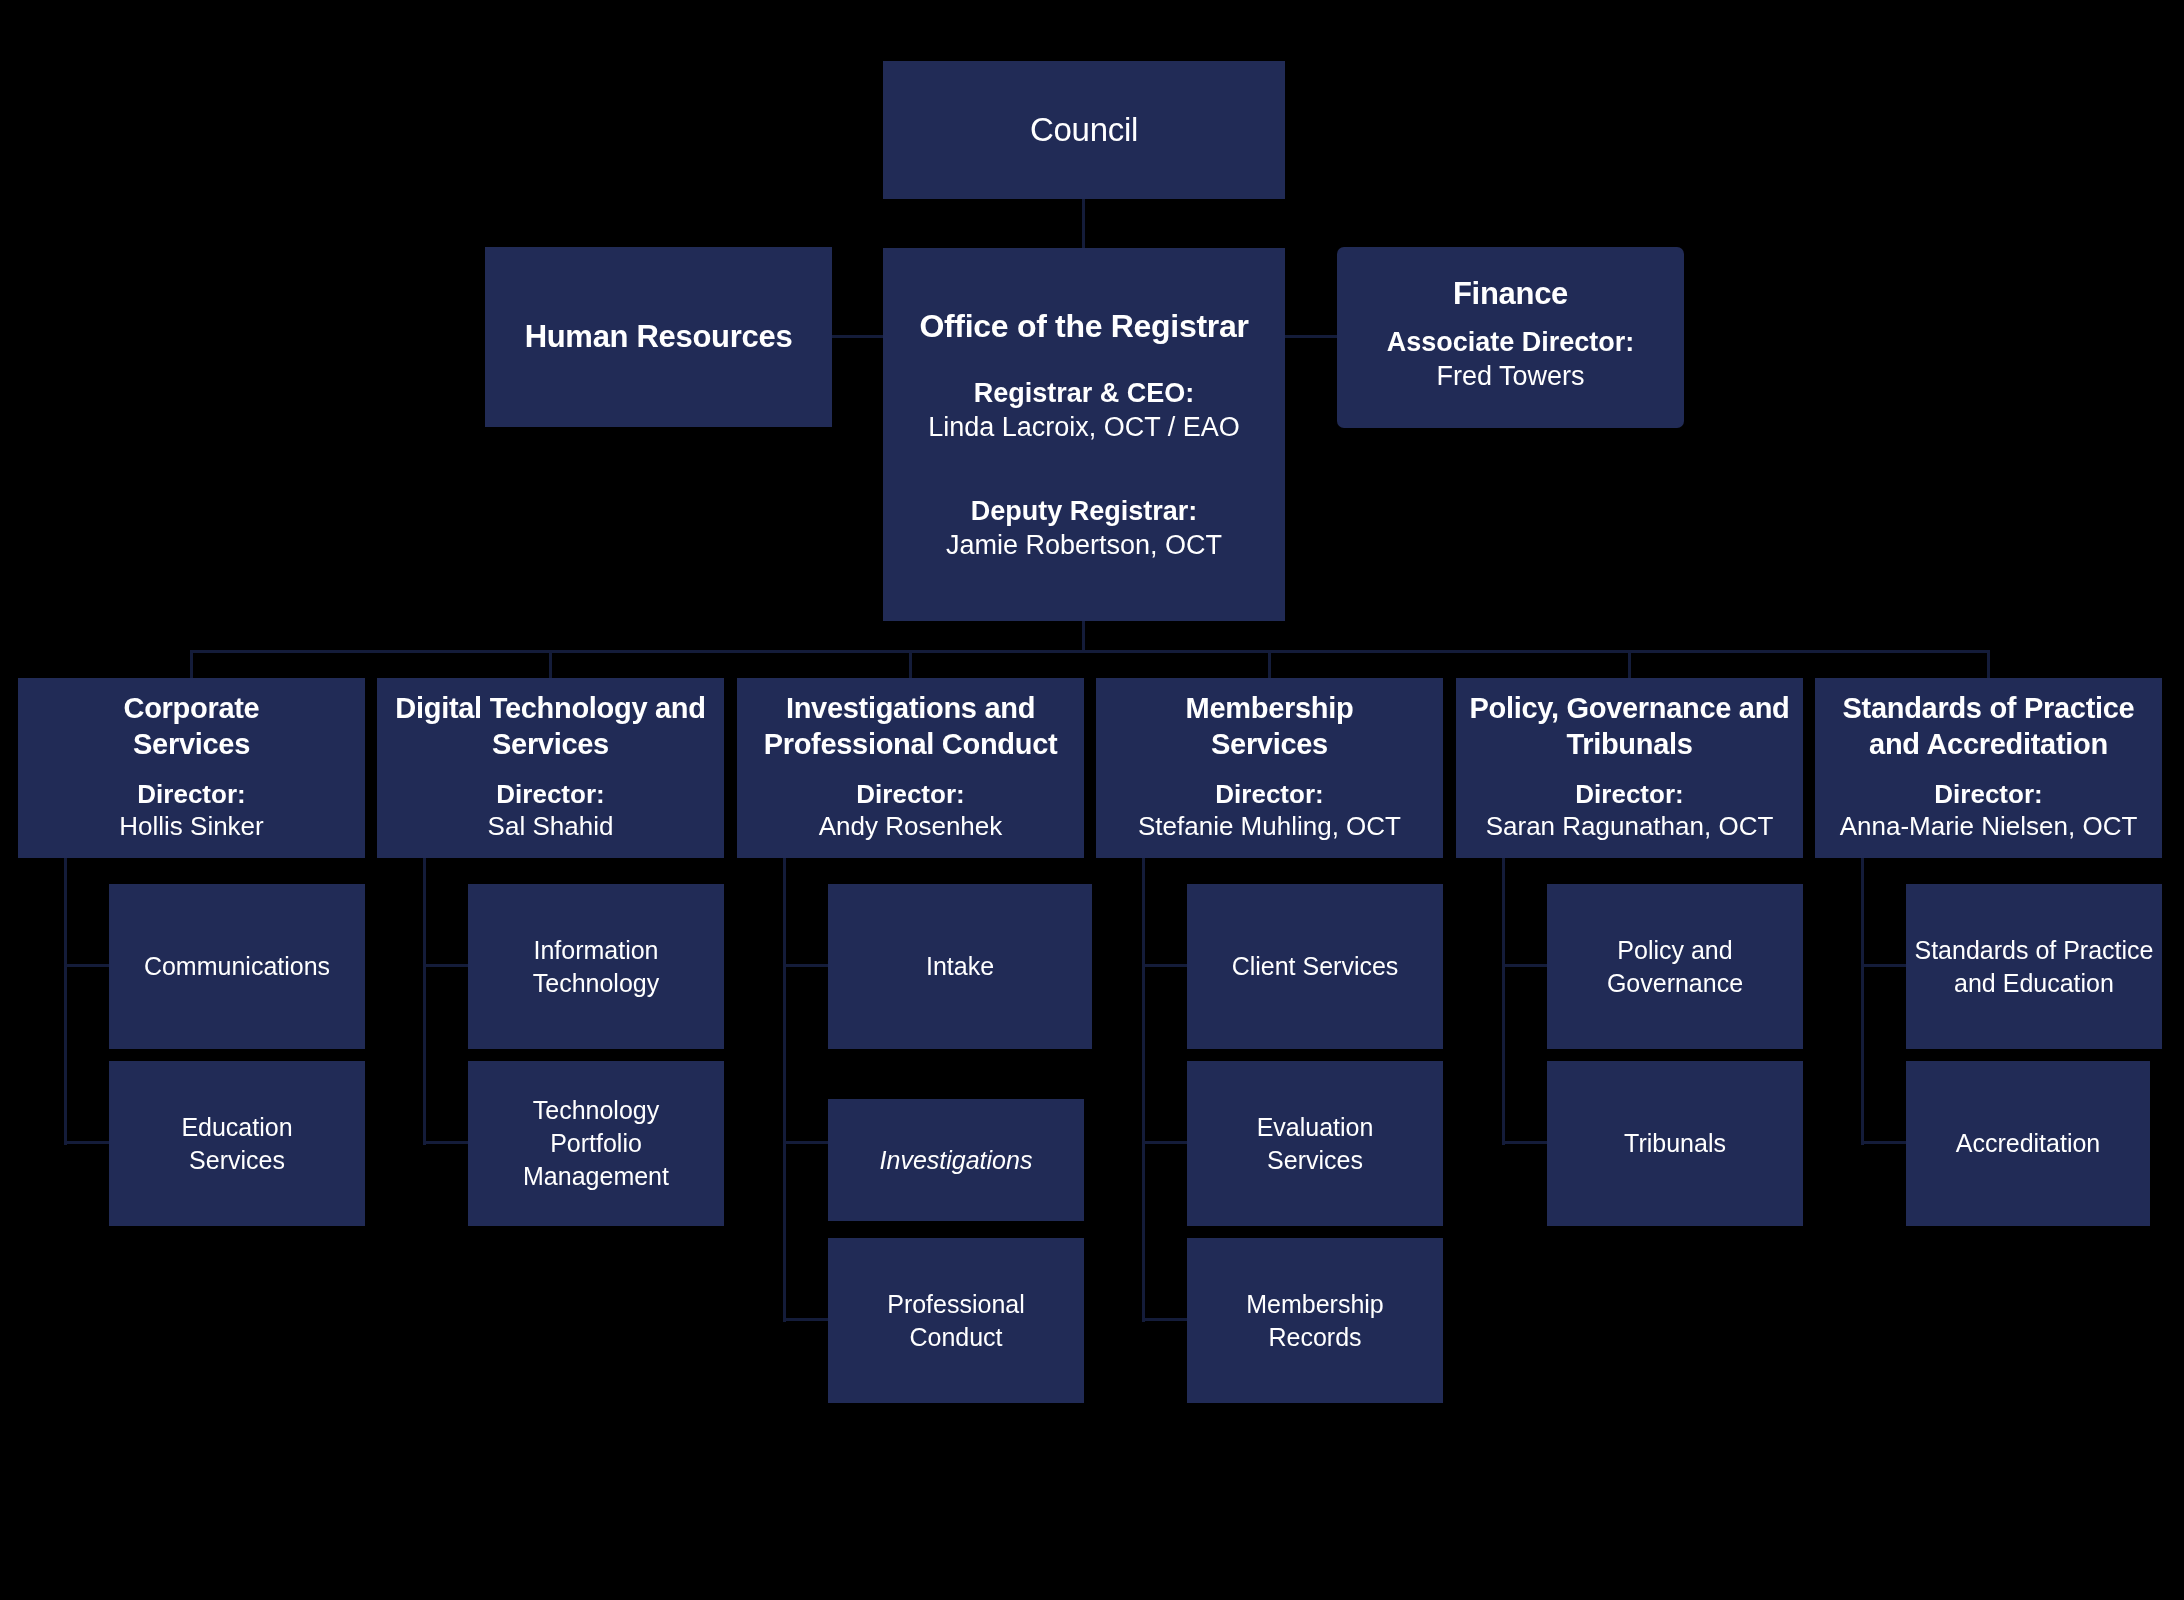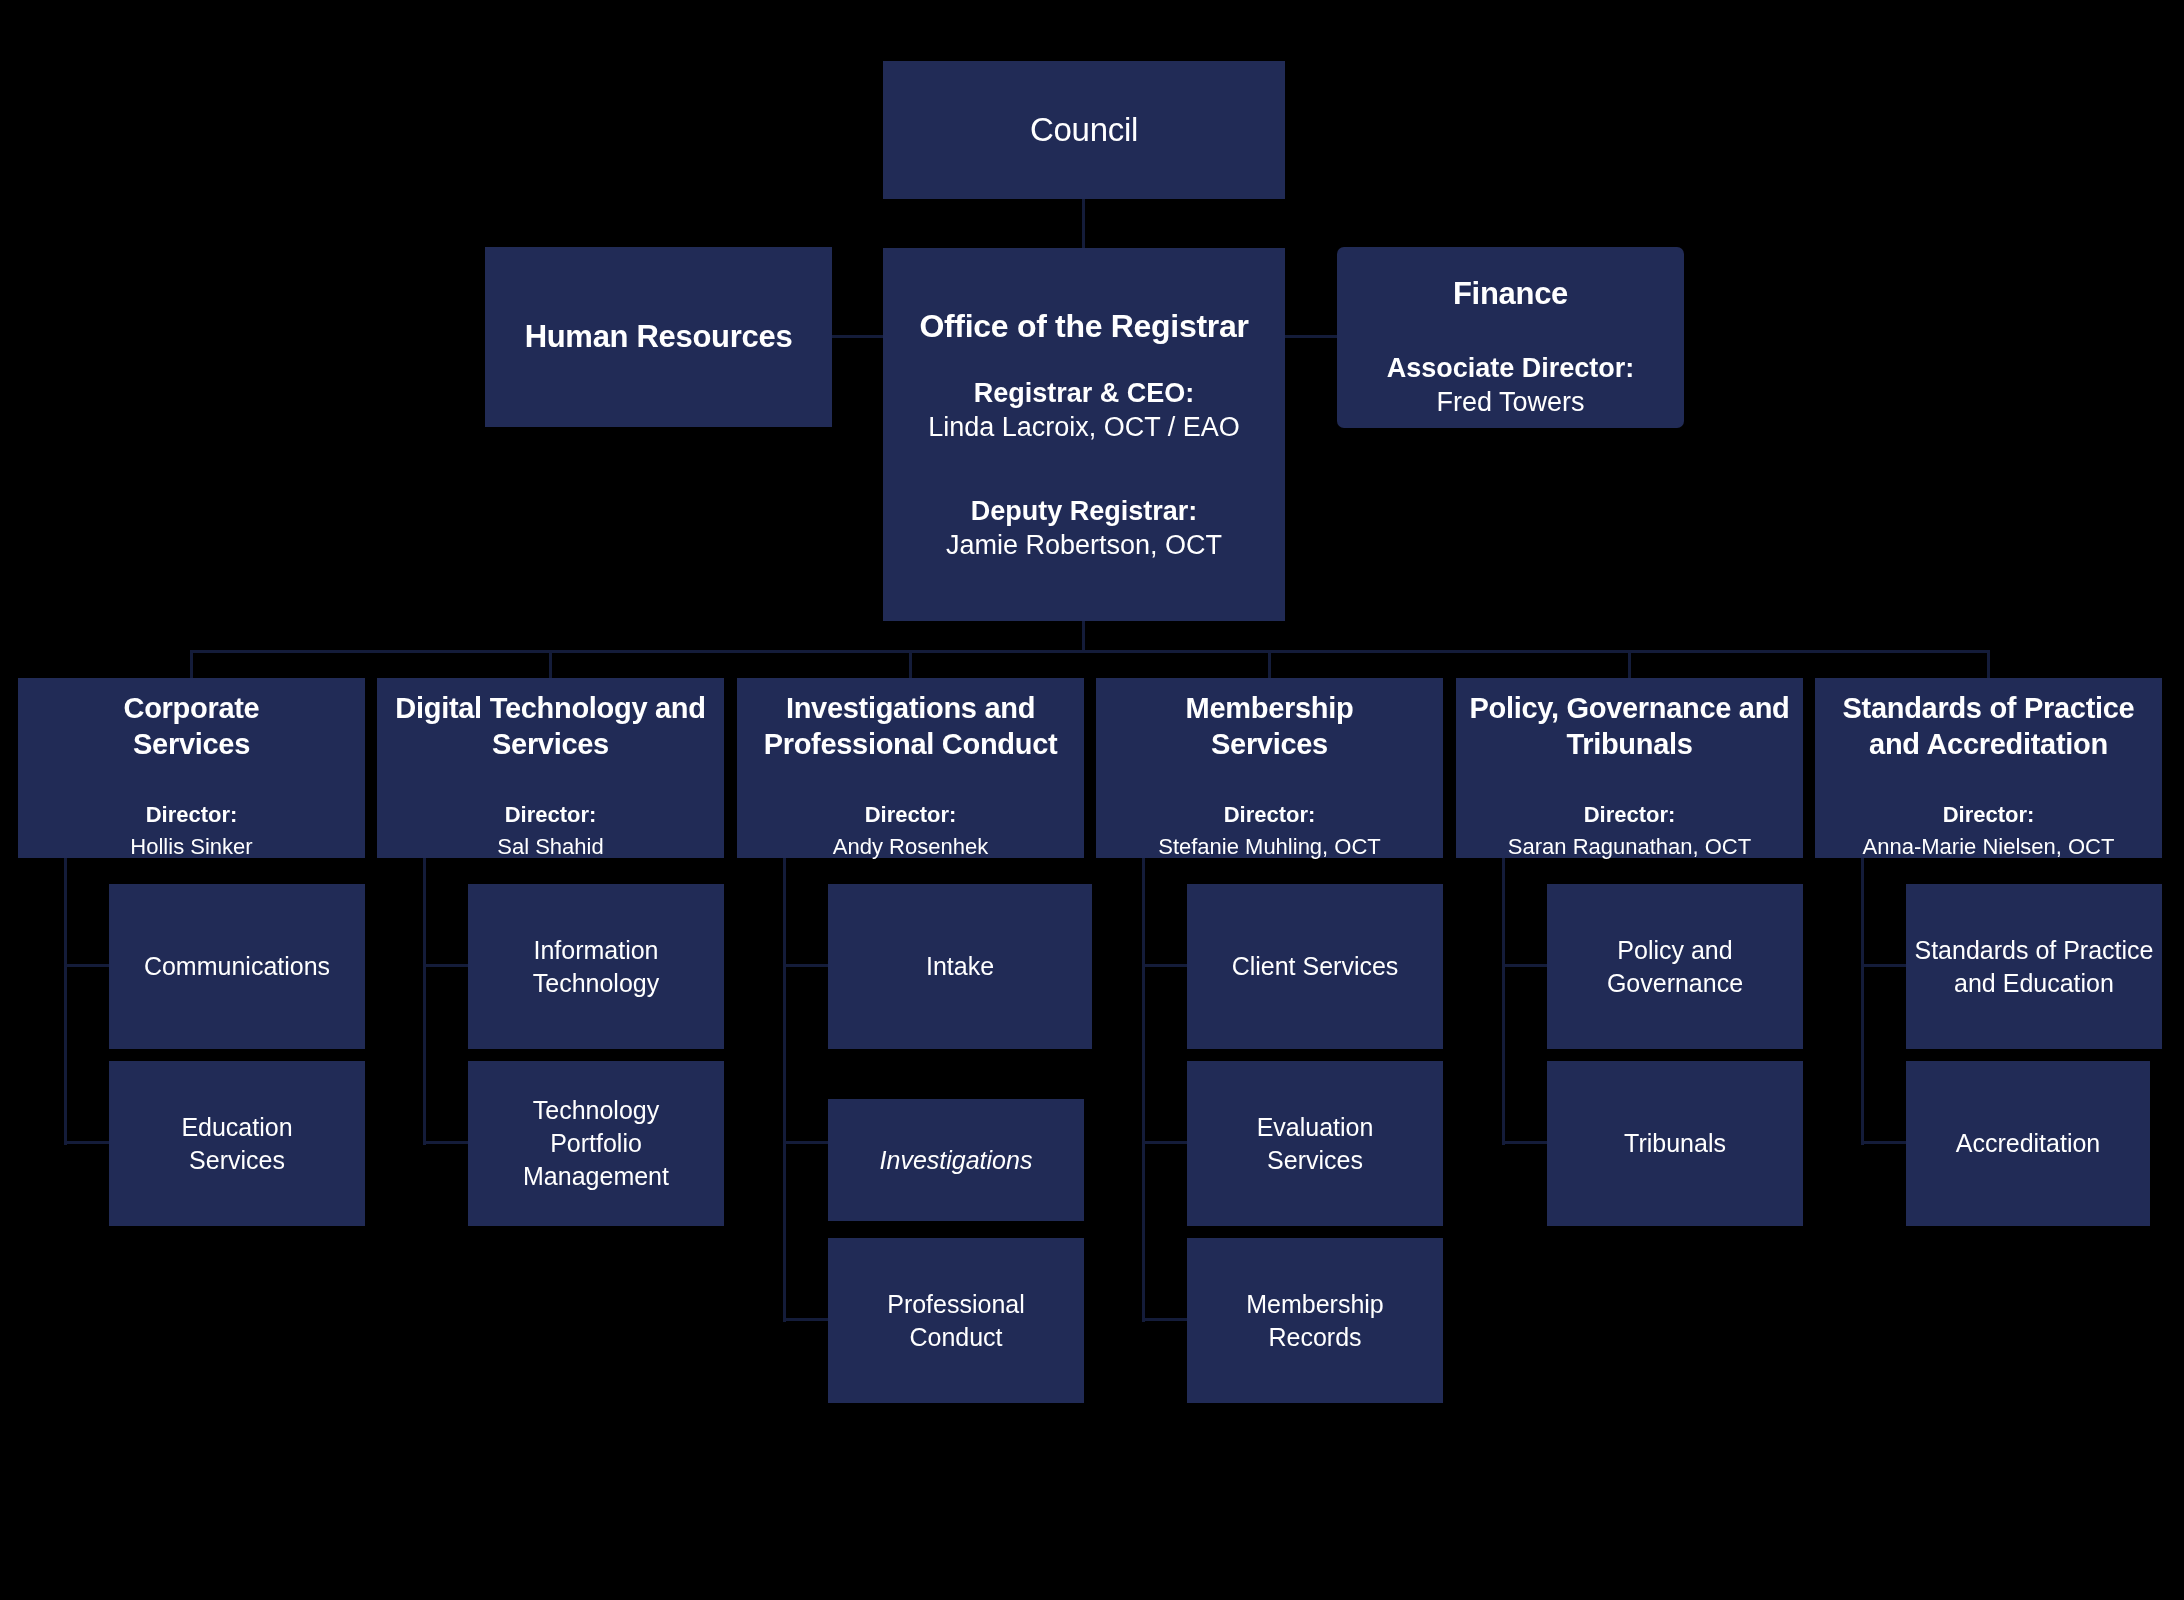--- a/index.html
+++ b/index.html
@@ -28,23 +28,23 @@
   .center{justify-content:center;}
   .pre{white-space:pre-line;}
   .council-title{font-size:33px;font-weight:normal;letter-spacing:-0.3px;}
   .hr-title{font-size:31px;font-weight:bold;letter-spacing:-0.3px;}
   .office-title{font-size:32px;font-weight:bold;letter-spacing:-0.3px;margin-top:58px;line-height:40px;}
   .fin-title{font-size:31px;font-weight:bold;letter-spacing:-0.3px;margin-top:28px;line-height:38px;}
   .role{line-height:34px;font-size:27px;}
   .role .lbl{font-weight:bold;}
   .office-role1{margin-top:30px;}
   .office-role2{margin-top:50px;}
-  .fin-role{margin-top:38px;}
+  .fin-role{margin-top:12px;}
   .dept-title{font-size:29px;font-weight:bold;letter-spacing:-0.3px;margin-top:12px;line-height:36px;}
-  .dept-role{margin-top:37px;line-height:32px;font-size:22px;}
+  .dept-role{margin-top:16px;line-height:32px;font-size:26px;}
   .dept-role .lbl{font-weight:bold;}
   .unit{font-size:25px;line-height:33px;padding:0 4px;}
 </style>
 </head>
 <body>
 
 <div id="canvas">
 
   <div class="line" style="left:1082px;top:199px;width:3px;height:49px;"></div>
   <div class="line" style="left:832px;top:335px;width:51px;height:3px;"></div>

